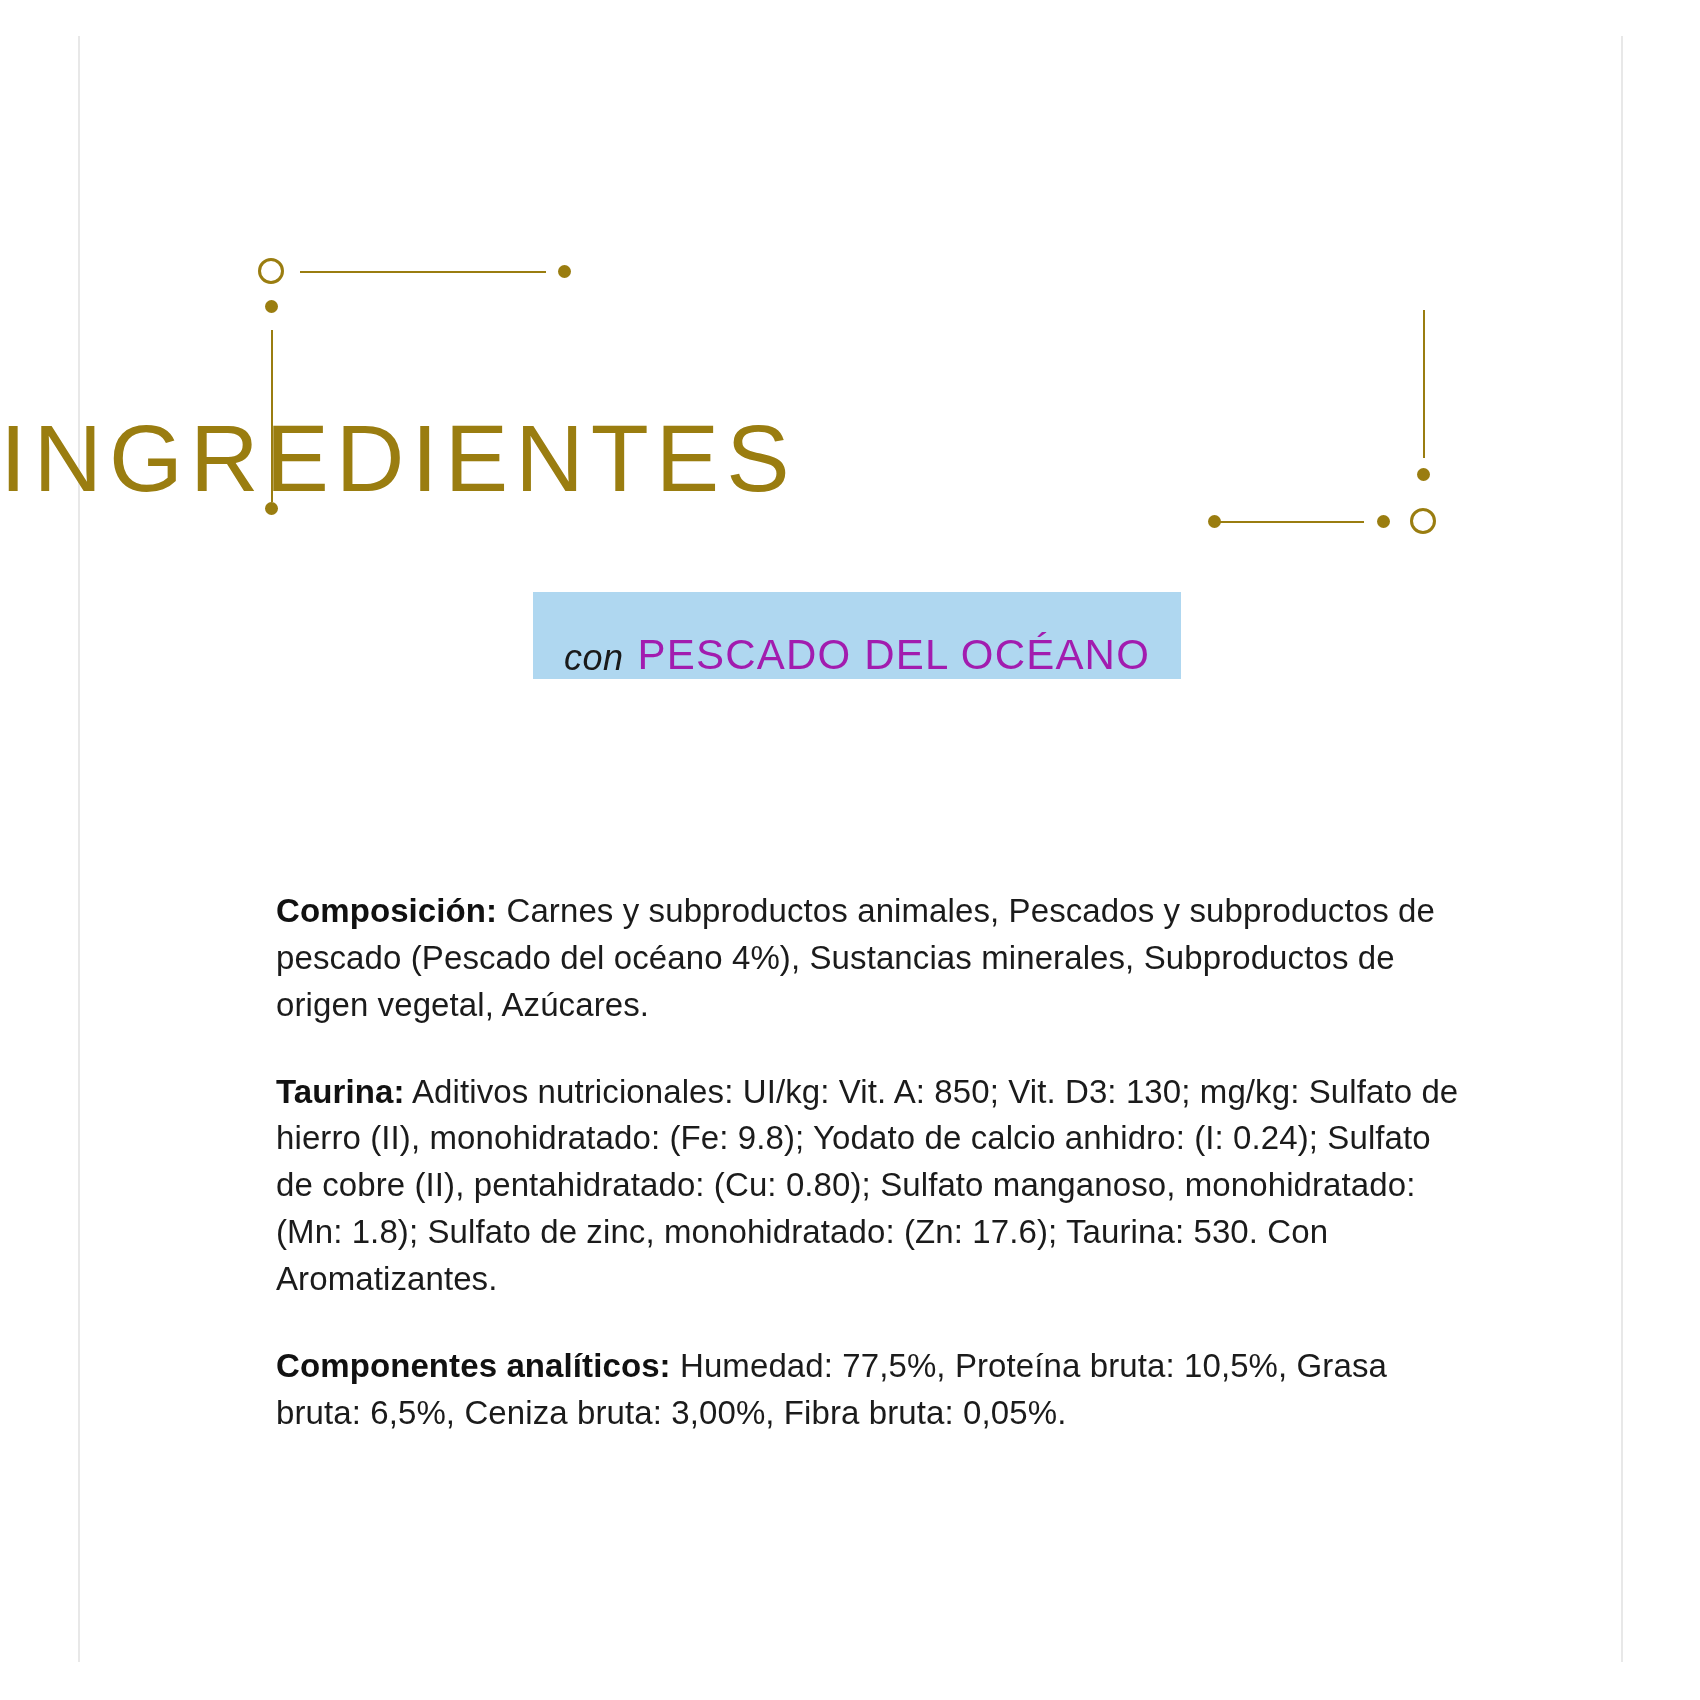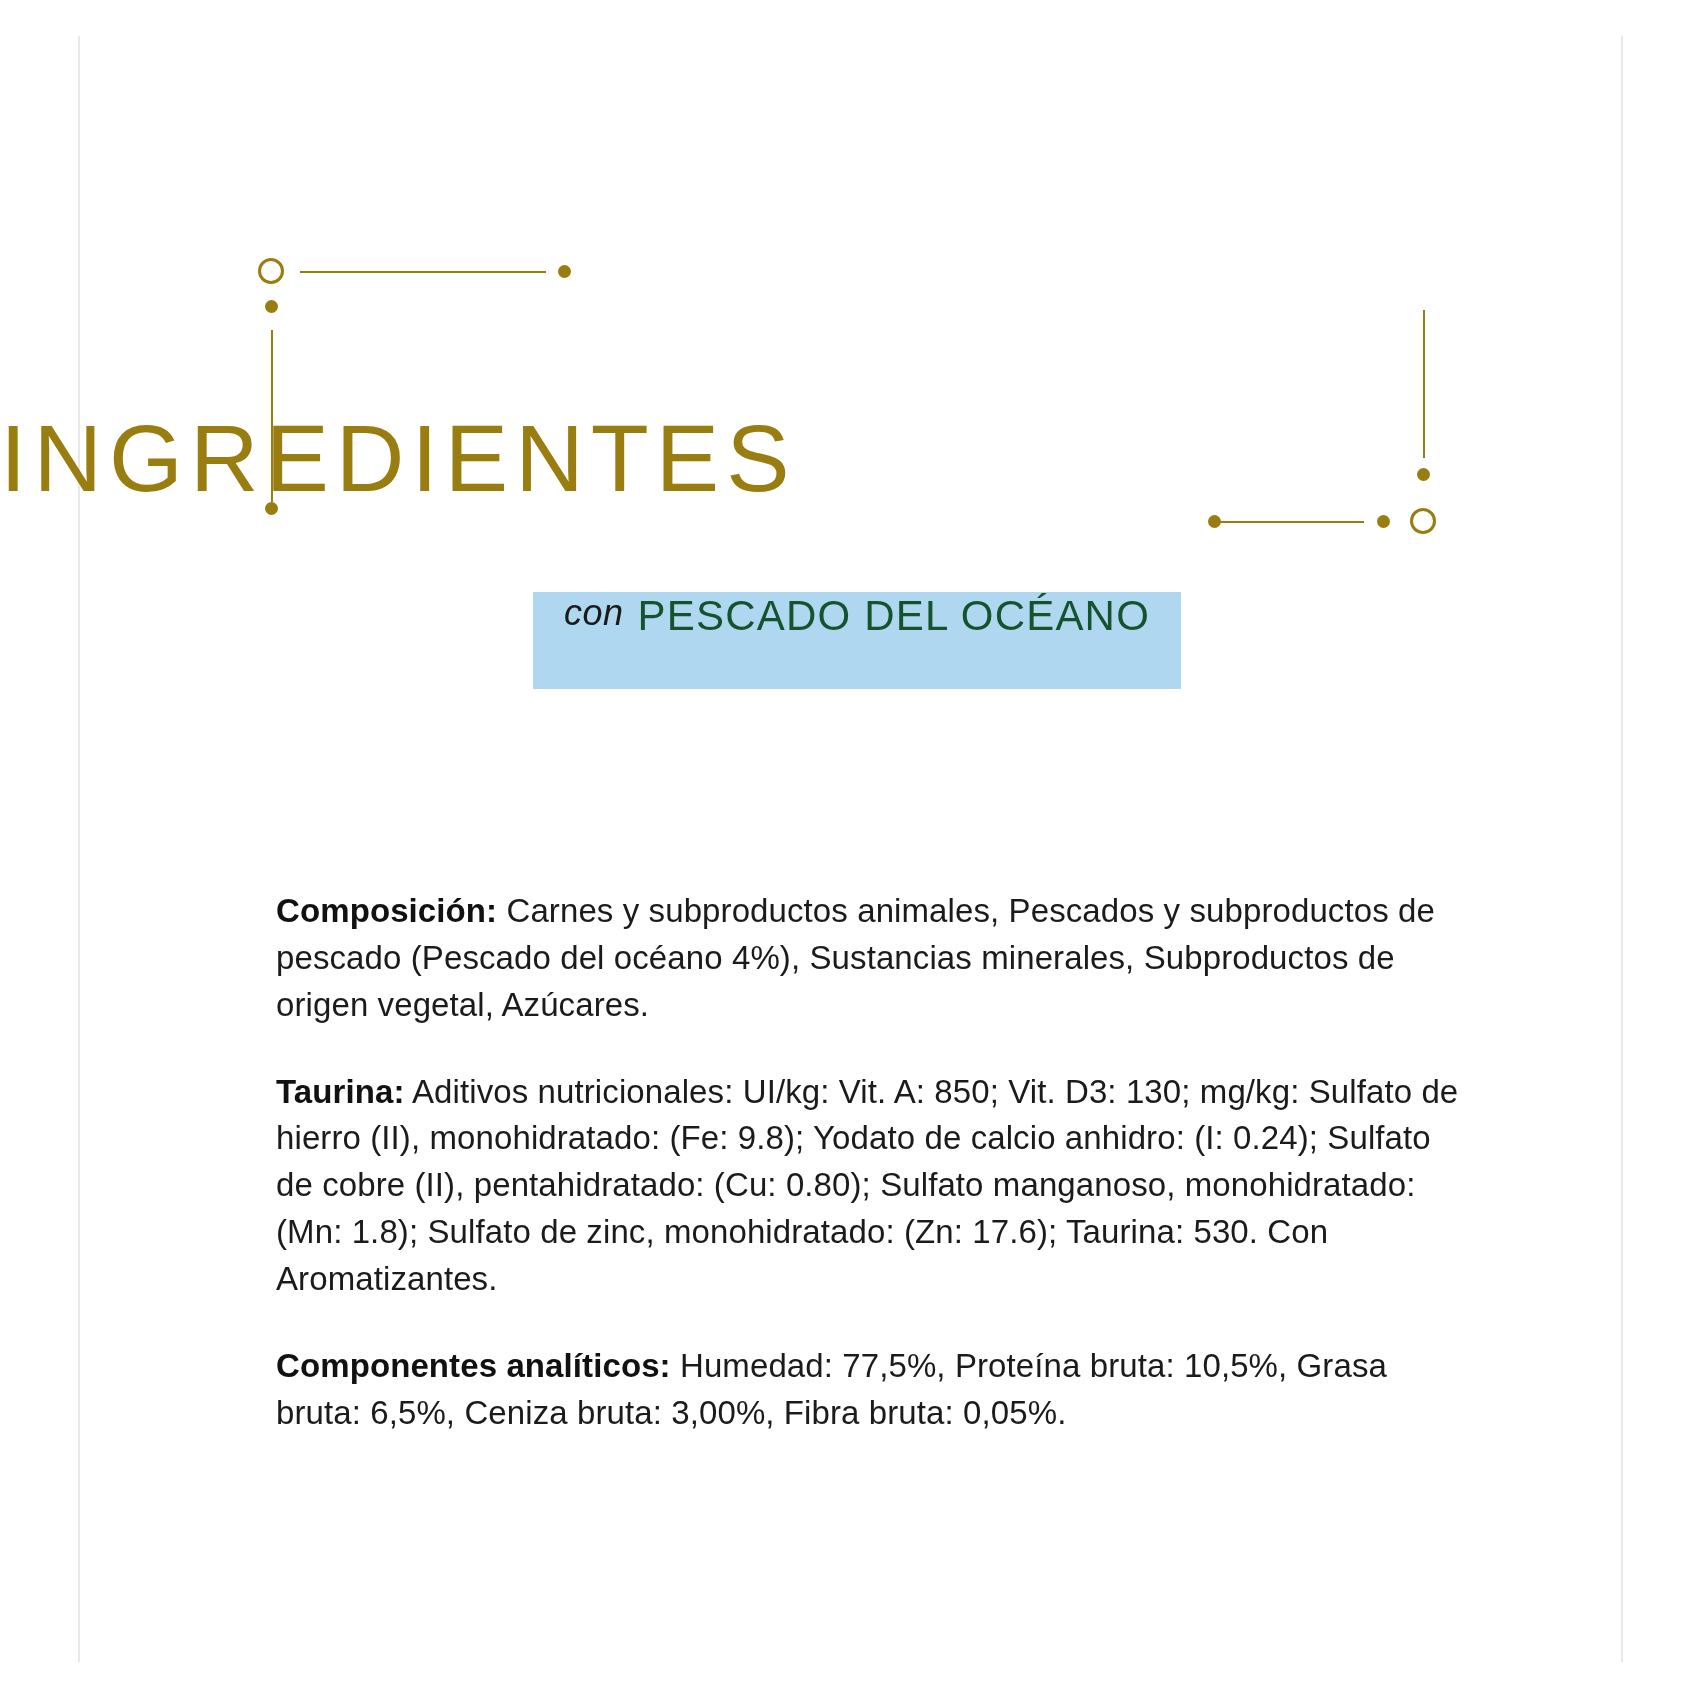--- a/index.html
+++ b/index.html
@@ -94,37 +94,37 @@
     font-weight: 400;
     line-height: 1.05;
   }
 
   
   .variant-banner {
     position: absolute;
     left: 533px;
     top: 592px;
     width: 648px;
-    height: 97px;
+    height: 87px;
     background: #afd7f0;
     display: flex;
-    align-items: flex-start;
+    align-items: flex-end;
     justify-content: center;
     white-space: nowrap;
   }
   .variant-banner .pre {
     font-style: italic;
     font-size: 36px;
     color: #1a1a1a;
     margin-right: 14px;
     letter-spacing: 0.5px;
   }
   .variant-banner .main {
     font-size: 42px;
-    color: #14532d;
+    color: #a21caf;
     letter-spacing: 1.2px;
   }
 
   
   .content {
     position: absolute;
     left: 276px;
     top: 855px;
     width: 1190px;
   }

